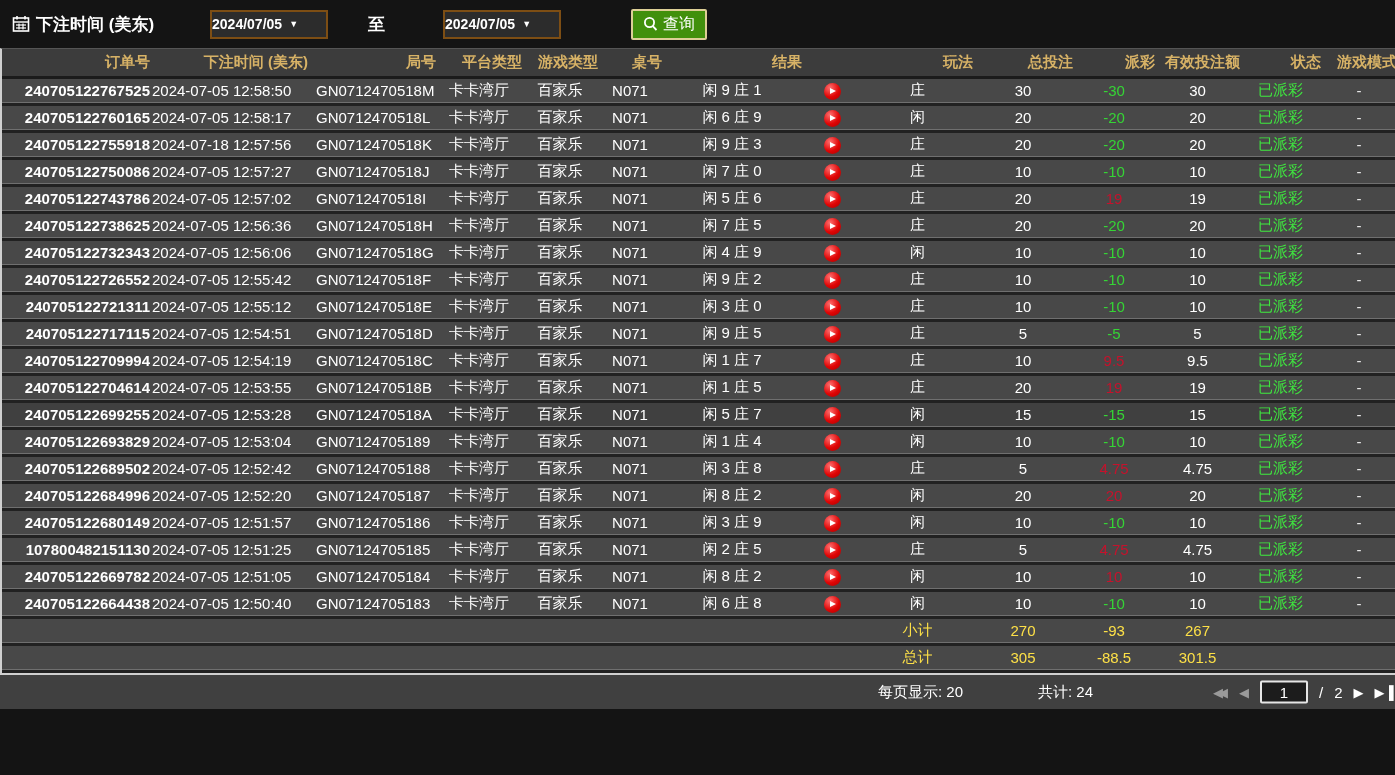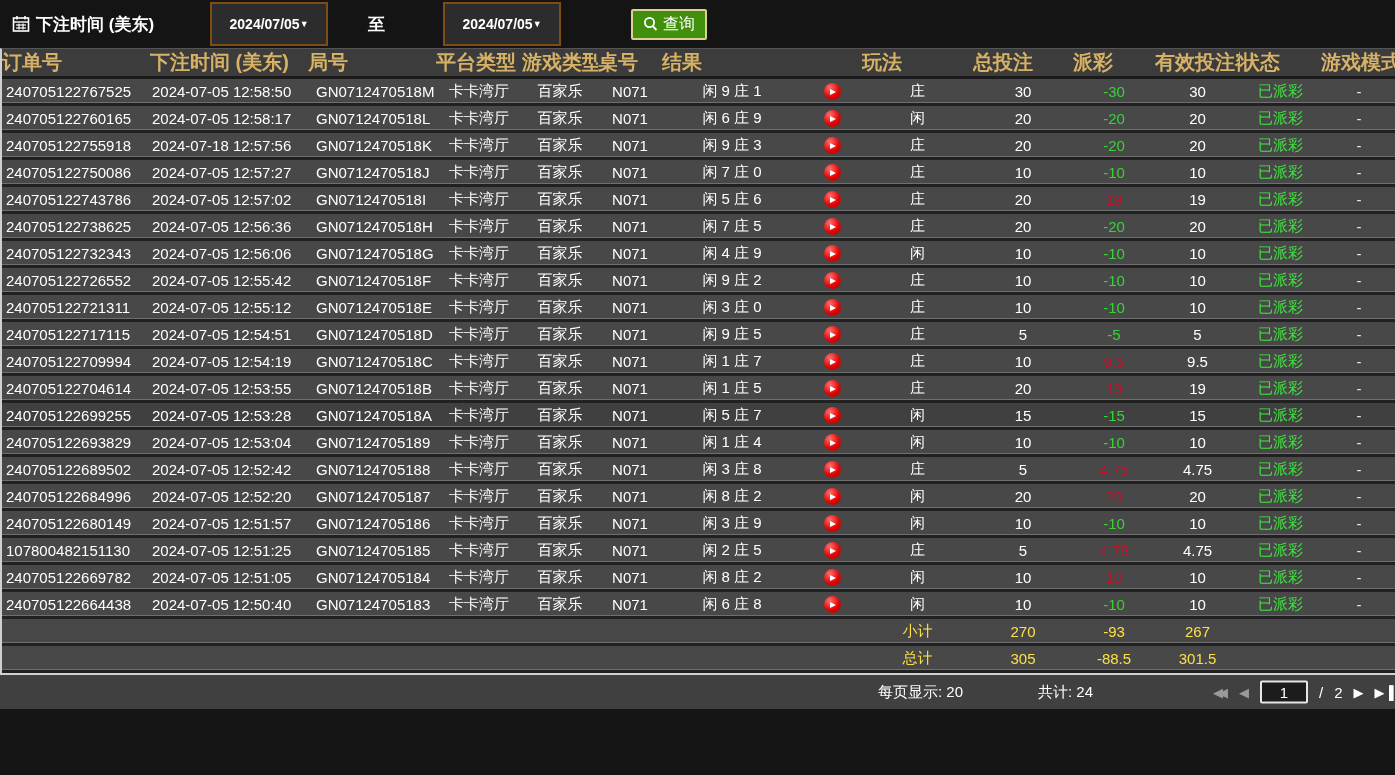--- a/index.html
+++ b/index.html
@@ -7,53 +7,53 @@
   body {
     width:1395px; height:775px; overflow:hidden; position:relative;
     background:#141414;
     font-family:"Liberation Sans","DejaVu Sans",sans-serif;
   }
   
   .topbar { height:48px; display:flex; align-items:center; padding-left:12px; }
   .cal-icon { display:inline-flex; margin-right:6px; }
   .title { color:#ffffff; font-size:17px; font-weight:bold; }
   .date-input {
-    width:118px; height:44px; background:#2c2c2c; border:2px solid #7d4e14;
+    width:118px; height:29px; background:#2c2c2c; border:2px solid #7d4e14;
     color:#ffffff; font-size:14px; font-weight:bold;
-    display:flex; align-items:center; justify-content:center; cursor:pointer;
+    display:flex; align-items:center; justify-content:flex-start; gap:7px; cursor:pointer;
   }
   .date-input .caret { font-size:9px; color:#ffffff; }
   .d1 { margin-left:56px; }
   .to-label { color:#ffffff; font-size:17px; font-weight:bold; margin-left:40px; }
   .d2 { margin-left:58px; }
   .search-btn {
     margin-left:70px; height:31px; padding:0 10px;
     background:#41900c; border:2px solid #ddcf96; border-radius:2px;
     color:#ffffff; font-size:16px; font-weight:normal;
     display:flex; align-items:center; gap:4px; cursor:pointer;
     font-family:inherit;
   }
   
   .table-wrap {
     border-left:2px solid #d0d0d0; border-bottom:2px solid #d0d0d0;
     border-top:1px solid #555;
   }
   table { width:1395px; border-collapse:collapse; table-layout:fixed; }
   thead tr { border-bottom:3px solid #1b1b1b; }
   th {
-    background:#3c3c3c; color:#d7b266; font-size:20px; font-weight:bold;
-    height:28px; padding:0; text-align:left; overflow:hidden; white-space:nowrap;
+    background:#3c3c3c; color:#d7b266; font-size:15px; font-weight:bold;
+    height:28px; padding:0; text-align:right; overflow:hidden; white-space:nowrap;
   }
   tbody tr { border-bottom:3px solid #212121; }
   td {
     background:#484848; color:#ffffff; font-size:15px; height:27px;
     padding:0; text-align:center; overflow:hidden; white-space:nowrap;
     box-shadow: inset 0 -1px 0 #6f6f6f;
   }
-  td.c-order { text-align:left; padding-left:4px; }
+  td.c-order { text-align:right; padding-left:12px;font-weight:bold; }
   td.c-time  { text-align:left; padding-left:2px; }
   td.c-round { text-align:left; padding-left:8px; }
   td.neg { color:#35d435; }
   td.pos { color:#c5122c; }
   td.status { color:#3fe53f; }
   td.dim { color:#e8e8e8; }
   tr.hl td { background:#404040; }
   tr.total-row td { color:#fde047; font-weight:normal; }
   td.tlabel { color:#e3e300; font-weight:bold; }
   

